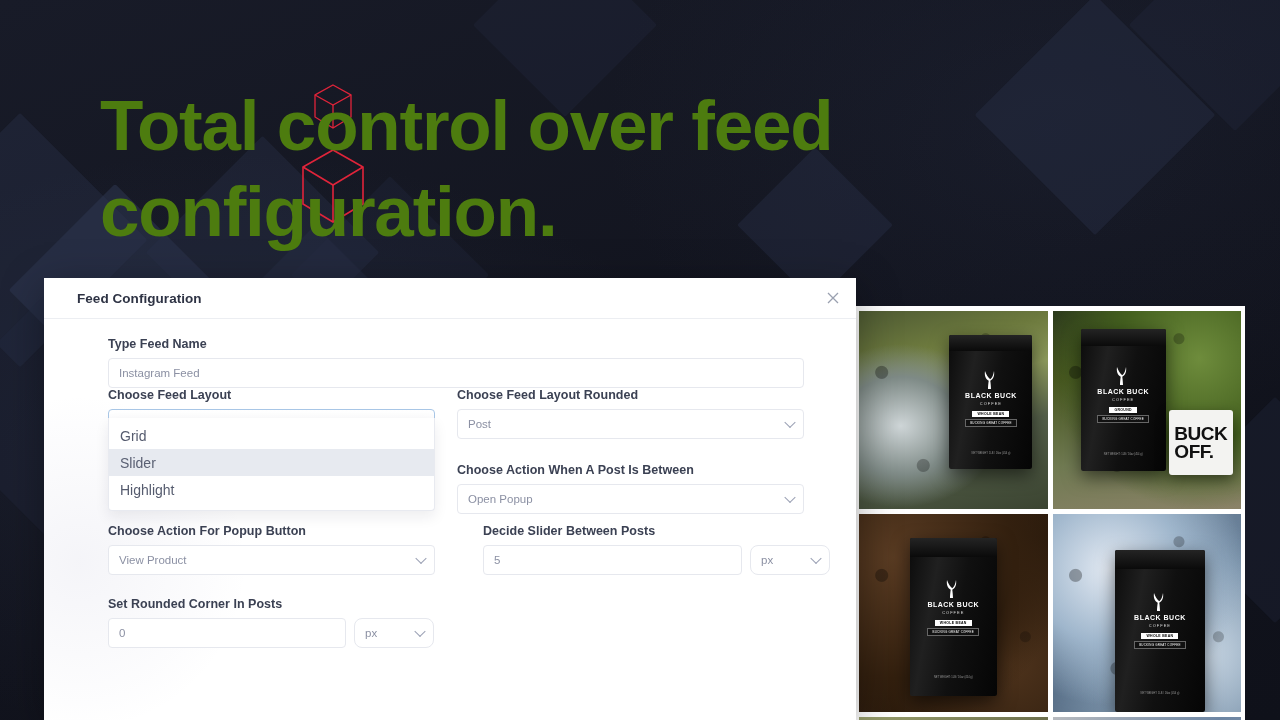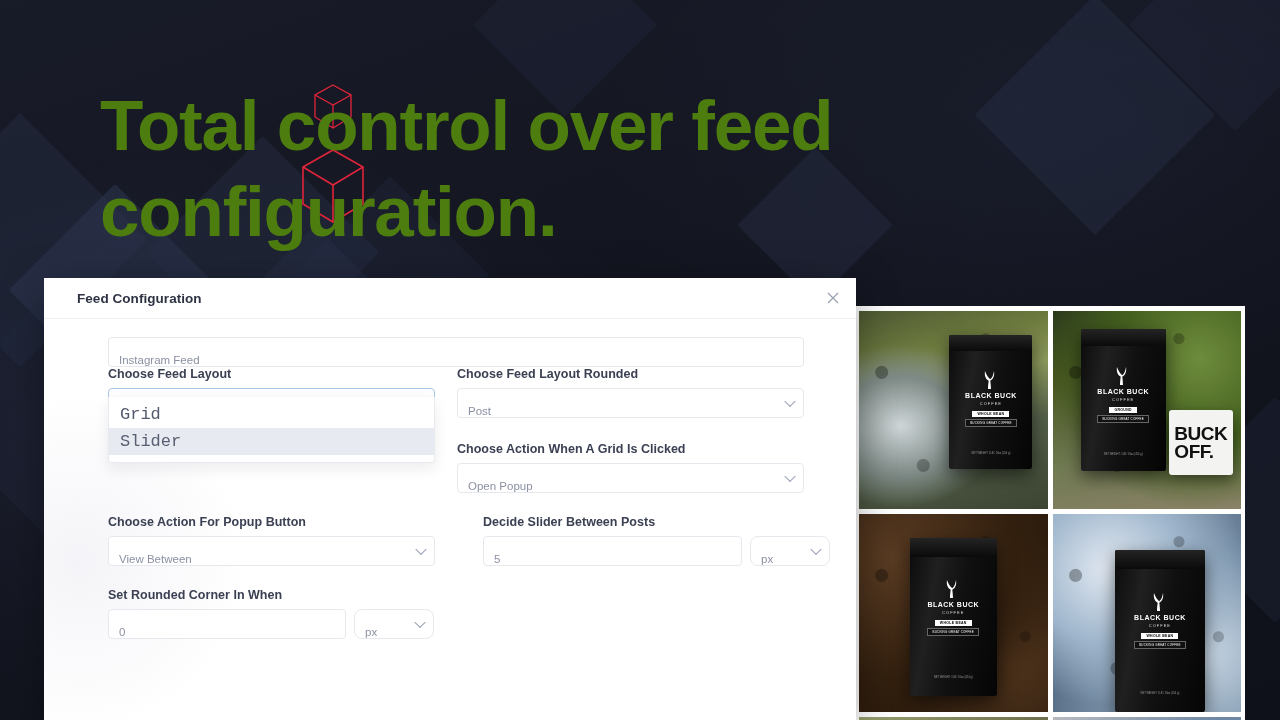--- a/index.html
+++ b/index.html
@@ -117,40 +117,40 @@
   #divider { position:absolute; left:0; right:0; top:40px; height:1px; background:#eceef2; }
 
   #form { position:relative; padding:19px 20px 0 64px; }
   .row { display:flex; gap:22px; }
   .field { position:relative; }
   .w-left  { width:327px; }
   .w-right { width:347px; }
   .lbl { font-size:12.5px; font-weight:bold; color:#3b4153; margin-bottom:7px; letter-spacing:.02px; }
   .ctl {
     height:30px; border:1px solid #e6e8ee; border-radius:4px; background:#fff;
-    display:flex; align-items:flex-end; padding:0 10px;
+    display:flex; align-items:center; padding:0 10px;
     font-size:11.5px; color:#8b90a3; position:relative;
   }
   .ctl.sel { padding-right:24px; cursor:pointer; }
   .chev { position:absolute; right:9px; top:50%; width:8px; height:8px;
           border-right:1.4px solid #9aa0b4; border-bottom:1.4px solid #9aa0b4;
           transform:translateY(-70%) rotate(45deg); }
   .ctl.open {
     border-color:#a8c6e6;
     background:linear-gradient(180deg,#ffffff 0%,#f4f5f8 100%);
     border-radius:4px 4px 0 0;
   }
   .dropdown {
     position:absolute; left:0; right:0; top:30px; z-index:40;
     background:#fff; border:1px solid #e8eaf0; border-top:none;
     border-radius:0 0 4px 4px; box-shadow:0 6px 14px rgba(20,25,45,.08);
     padding:4px 0 7px 0;
   }
   .opt { height:27px; display:flex; align-items:center; padding:0 0 0 11px;
-         font-size:17px; color:#555b6e; cursor:pointer;font-family:Liberation Mono, monospace; }
+         font-size:14px; color:#555b6e; cursor:pointer; }
   .opt.active { background:#e7eaf0; color:#5a6073; }
   .pair { display:flex; gap:8px; }
   .unit { width:80px;border-radius:8px; }
   .mt22 { }
 </style>
 </head>
 <body>
 
 <div id="bg">
   <div class="grad"></div>
@@ -282,80 +282,82 @@
         <path d="M4 4 L14 14 M14 4 L4 14"></path>
       </svg>
     </div>
   </div>
   <div id="divider"></div>
 
   <div id="form">
 
     <div class="row">
       <div class="field" style="width:696px;">
+        <div class="lbl">Type Feed Name</div>
         <div class="ctl">
           <span>Instagram Feed</span>
         </div>
       </div>
     </div>
 
     <div class="row mt22">
       <div class="field w-left">
         <div class="lbl">Choose Feed Layout</div>
         <div class="ctl sel open">
           <span>Slider</span>
           <i class="chev"></i>
         </div>
         <div class="dropdown">
           <div class="opt">Grid</div>
           <div class="opt active">Slider</div>
+          <div class="opt">Highlight</div>
         </div>
       </div>
 
       <div class="field w-right">
         <div class="lbl">Choose Feed Layout Rounded</div>
         <div class="ctl sel">
           <span>Post</span>
           <i class="chev"></i>
         </div>
 
-        <div class="lbl" style="margin-top:24px;">Choose Action When A Grid Is Clicked</div>
+        <div class="lbl" style="margin-top:24px;">Choose Action When A Post Is Between</div>
         <div class="ctl sel">
           <span>Open Popup</span>
           <i class="chev"></i>
         </div>
       </div>
     </div>
 
-    <div class="row" style="margin-top:22px;gap:48px;">
+    <div class="row" style="margin-top:10px;gap:48px;">
       <div class="field w-left">
         <div class="lbl">Choose Action For Popup Button</div>
         <div class="ctl sel">
-          <span>View Between</span>
+          <span>View Product</span>
           <i class="chev"></i>
         </div>
       </div>
 
       <div class="field w-right">
         <div class="lbl">Decide Slider Between Posts</div>
         <div class="pair">
           <div class="ctl" style="flex:1;">
             <span>5</span>
           </div>
           <div class="ctl sel unit">
             <span>px</span>
             <i class="chev"></i>
           </div>
         </div>
       </div>
     </div>
 
     <div class="row" style="margin-top:22px;">
       <div class="field w-left">
-        <div class="lbl">Set Rounded Corner In When</div>
+        <div class="lbl">Set Rounded Corner In Posts</div>
         <div class="pair">
           <div class="ctl" style="width:238px;">
             <span>0</span>
           </div>
           <div class="ctl sel unit">
             <span>px</span>
             <i class="chev"></i>
           </div>
         </div>
       </div>

